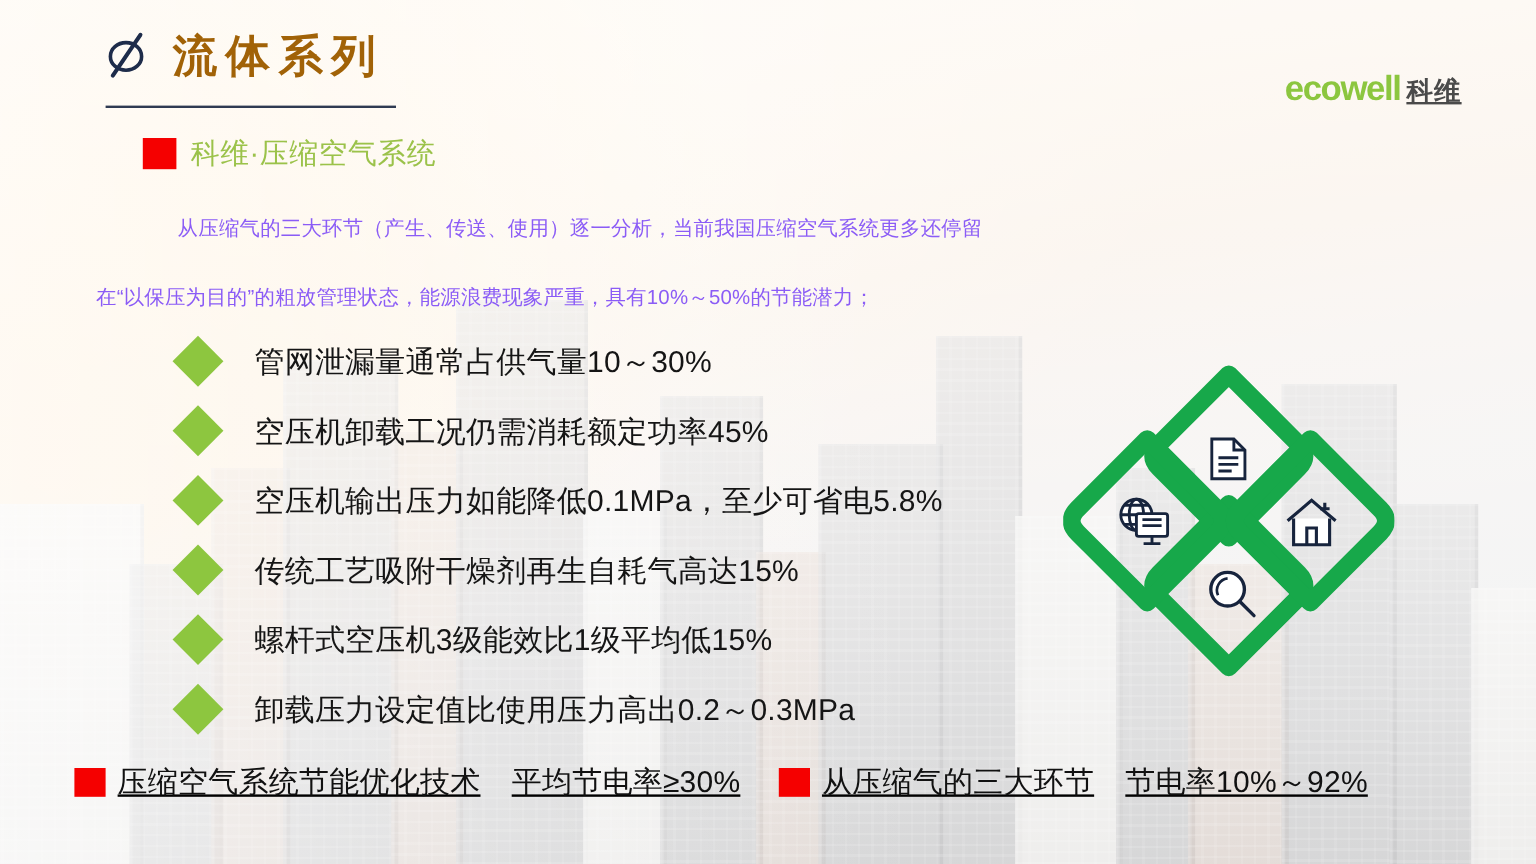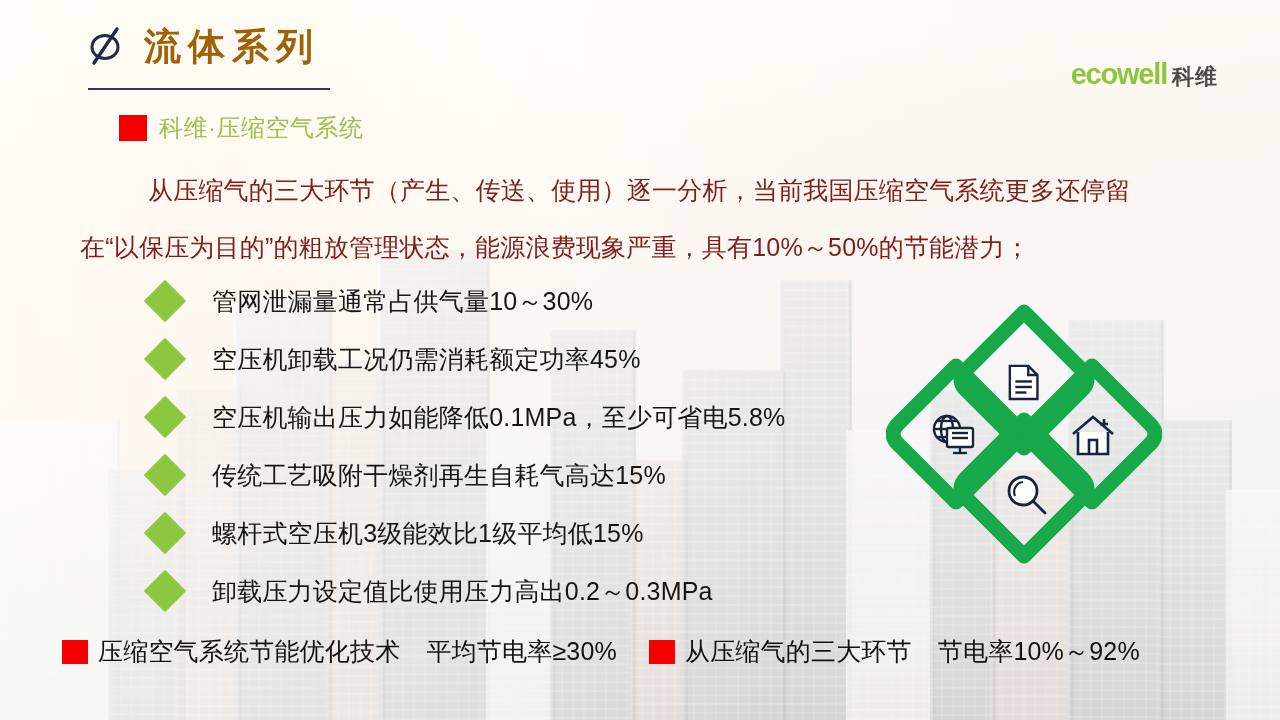--- a/index.html
+++ b/index.html
@@ -90,37 +90,37 @@
 
   .logo {
     position:absolute; right:62px; top:60px;
     display:flex; align-items:baseline; gap:5px;
     line-height:1;
   }
   .logo-mark {
     font-size:29px; font-weight:bold; color:#8cc63f;
     letter-spacing:-1.2px;
   }
-  .logo-cn { font-size:22px; font-weight:bold; color:#4a4a4a; letter-spacing:1px; }
+  .logo-cn { font-size:22px; font-weight:bold; color:#4a4a4a; letter-spacing:1px;text-decoration:underline; }
 
   
   .section-head {
     position:absolute; left:119px; top:112px;
     display:flex; align-items:center; gap:12px;
   }
   .sq-red { width:28px; height:26px; background:#f50000; flex:none; }
   .section-head-text {
     font-size:24px; color:#9bc24a; font-weight:normal;
     letter-spacing:.5px; white-space:nowrap;
   }
 
   
   .para { position:absolute; left:80px; top:162px; width:1140px; }
   .para-line {
-    font-size:25px; color:#7f1d1d; line-height:57px;
+    font-size:17px; color:#8b5cf6; line-height:57px;
     letter-spacing:.2px; white-space:nowrap;
   }
   .para-line.indent { padding-left:68px; }
 
   
   .bullets { position:absolute; left:150px; top:272px; }
   .bullet-row {
     display:flex; align-items:center;
     height:58px;
   }
@@ -132,21 +132,21 @@
   .bullet-text {
     font-size:25px; color:#151515; white-space:nowrap; letter-spacing:.2px;
   }
 
   
   .clover { position:absolute; left:886px; top:296px; width:276px; height:276px; }
 
   
   .footer {
     position:absolute; left:0; bottom:52px; width:1084px;
-    display:flex; align-items:center;
+    display:flex; align-items:center;text-decoration:underline;
   }
   .foot-item { display:flex; align-items:center; }
   .foot-item .sq-red { width:26px; height:24px; margin-right:10px; }
   .foot-text { font-size:25px; color:#111; white-space:nowrap; letter-spacing:.2px; }
   .foot-gap { display:inline-block; width:26px; }
 </style>
 </head>
 <body>
 
 <div id="slide">

